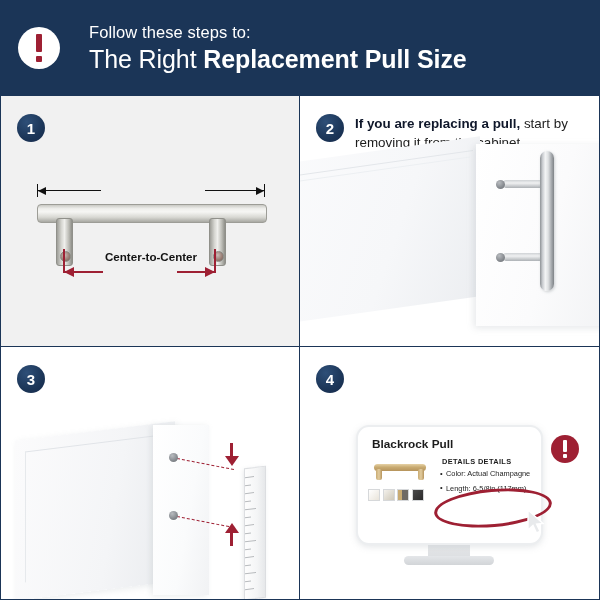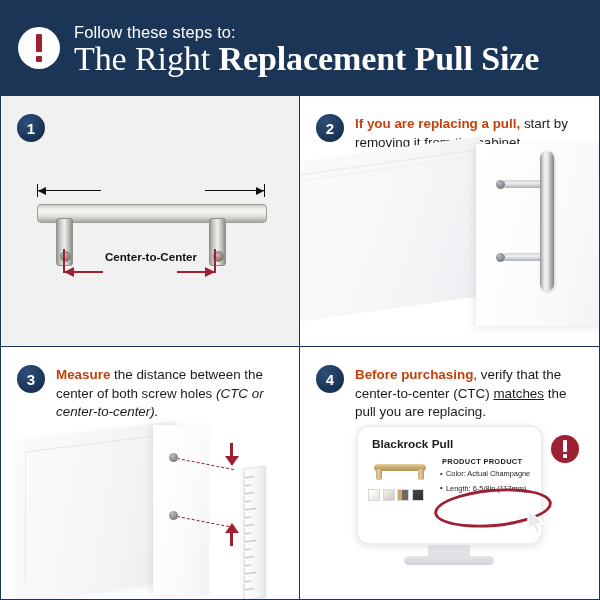--- a/index.html
+++ b/index.html
@@ -7,21 +7,21 @@
     width:600px;height:600px;overflow:hidden;
     font-family:"Liberation Sans","DejaVu Sans",sans-serif;
     background:#ffffff;
   }
   .page{position:relative;width:600px;height:600px;box-sizing:border-box;}
 
   
   .header{
     position:absolute;left:0;top:0;width:600px;height:95px;
     background:#1b3557;box-sizing:border-box;
-    display:flex;align-items:center;padding-left:18px;
+    display:flex;align-items:center;padding-left:18px;gap:15px;
   }
   .alert-badge{
     width:42px;height:42px;border-radius:50%;background:#ffffff;
     display:flex;align-items:center;justify-content:center;flex:0 0 auto;
     margin-right:14px;
   }
   .alert-badge .bang{
     width:6px;height:28px;position:relative;
   }
   .alert-badge .bang:before{
@@ -31,22 +31,22 @@
   .alert-badge .bang:after{
     content:"";position:absolute;left:0;top:22px;width:6px;height:6px;
     background:#9e2033;border-radius:1px;
   }
   .header-text{display:flex;flex-direction:column;justify-content:center;}
   .h-kicker{
     color:#ffffff;font-size:16.5px;line-height:20px;font-weight:400;
     letter-spacing:.1px;margin-bottom:2px;
   }
   .h-title{
-    color:#ffffff;font-size:34px;line-height:30px;font-weight:400;
-    letter-spacing:-.1px;white-space:nowrap;font-family:Liberation Serif, serif;
+    color:#ffffff;font-size:25px;line-height:30px;font-weight:400;
+    letter-spacing:-.1px;white-space:nowrap;
   }
   .h-title b{font-weight:700;}
 
   
   .grid{
     position:absolute;left:0;top:95px;width:600px;height:505px;
     box-sizing:border-box;
   }
   .cell{
     position:absolute;box-sizing:border-box;overflow:hidden;
@@ -62,21 +62,21 @@
     width:28px;height:28px;border-radius:50%;flex:0 0 auto;margin-right:11px;
     background:radial-gradient(circle at 35% 28%,#2e4f78 0%,#1b3557 62%,#16294a 100%);
     color:#ffffff;font-size:15px;font-weight:700;
     display:flex;align-items:center;justify-content:center;
     line-height:1;
   }
   .step-text{
     font-size:13.4px;line-height:18.5px;color:#1c1c1c;
     padding-top:1px;max-width:235px;
   }
-  .step-text b{color:#c2410c;font-weight:700;}
+  .step-text b{color:#0f172a;font-weight:700;}
   .step-text i{font-style:italic;}
   .step-text u{text-decoration:underline;}
 
   
   .pull-art{position:absolute;left:0;top:82px;width:300px;height:170px;}
   .ol-label{
     position:absolute;left:0;top:0;width:300px;text-align:center;
     font-size:11.6px;font-weight:700;color:#111;letter-spacing:.1px;
   }
   .ol-line{position:absolute;left:36px;top:12px;width:228px;height:1px;}
@@ -388,21 +388,20 @@
       <div class="screw-hole p3-hole-a"></div>
       <div class="screw-hole p3-hole-b"></div>
 
       <div class="p3-stem" style="left:229px;top:96px;height:14px;"></div>
       <div class="p3-arrow" style="left:224px;top:109px;border-top:10px solid #9e2033;"></div>
       <div class="p3-stem" style="left:229px;top:185px;height:14px;"></div>
       <div class="p3-arrow" style="left:224px;top:176px;border-bottom:10px solid #9e2033;"></div>
 
       <div class="step-head">
         <div class="step-circle">3</div>
-        <div class="step-text"><b>Measure</b><span> the distance between the center of both screw holes </span><i>(CTC or center-to-center).</i></div>
       </div>
     </div>
 
     <div class="cell cell-4">
       <div class="p4-scene"></div>
 
       <div class="mon-neck"></div>
       <div class="mon-base"></div>
 
       <div class="monitor">
@@ -414,39 +413,38 @@
           <div class="leg r"></div>
         </div>
 
         <div class="thumbs">
           <div class="thumb" style="background:linear-gradient(135deg,#fff,#e9e4da);"></div>
           <div class="thumb" style="background:linear-gradient(135deg,#f3f1ec,#cfc8b8);"></div>
           <div class="thumb" style="background:linear-gradient(90deg,#c9ab72 40%,#6f6a64 40%);"></div>
           <div class="thumb" style="background:linear-gradient(135deg,#4a4a4a,#2b2b2b);"></div>
         </div>
 
-        <div class="pd-head">PRODUCT PRODUCT</div>
+        <div class="pd-head">DETAILS DETAILS</div>
         <div class="pd-list">
           <div class="pd-item">Color: Actual Champagne</div>
           <div class="pd-item">Length: 6-5/8in (117mm)</div>
         </div>
 
         <div class="ellipse"></div>
 
         <div class="cursor">
           <svg viewBox="0 0 22 26" width="22" height="26">
             <polygon points="2,1 2,21 7,16.5 10.5,24 14,22.3 10.6,15 17,14.5" fill="#e8eaec" stroke="#ffffff" stroke-width="1.4"></polygon>
           </svg>
         </div>
       </div>
 
       <div class="p4-alert">
         <div class="bang"></div>
       </div>
 
       <div class="step-head">
         <div class="step-circle">4</div>
-        <div class="step-text"><b>Before purchasing</b><span>, verify that the center-to-center (CTC) </span><u>matches</u><span> the pull you are replacing.</span></div>
       </div>
     </div>
 
   </div>
 </div>
 
 </body></html>

